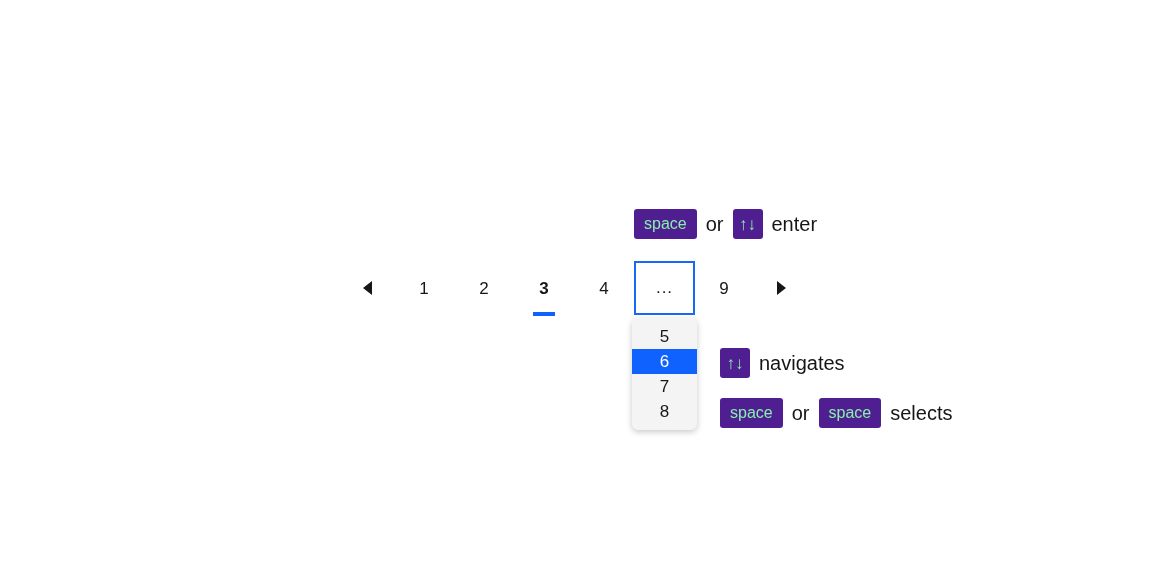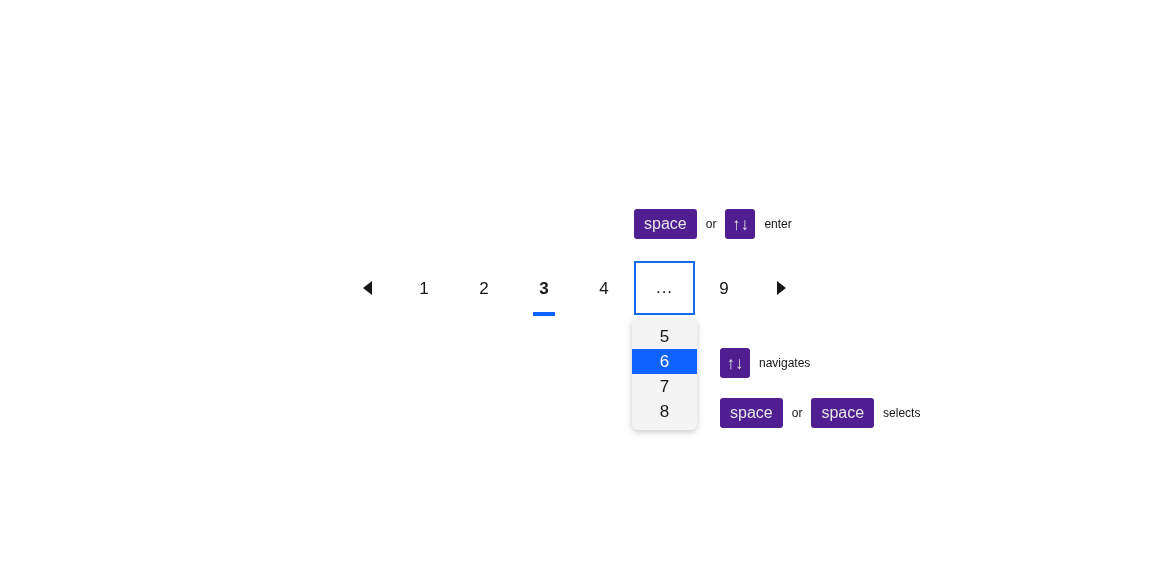--- a/index.html
+++ b/index.html
@@ -23,38 +23,38 @@
     width: 1152px;
     height: 576px;
   }
 
   
   .keycap {
     display: inline-flex;
     align-items: center;
     justify-content: center;
     background: #4f1f91;
-    color: #e5e5e5;
+    color: #86efac;
     font-family: "Liberation Sans", sans-serif;
     font-size: 16px;
     line-height: 1;
     padding: 0 10px;
     height: 30px;
     border-radius: 3px;
     box-sizing: border-box;
     white-space: nowrap;
     vertical-align: middle;
   }
   .keycap.icon-key {
     width: 30px;
     padding: 0;
     font-size: 17px;
   }
   .hint-word {
-    font-size: 12px;
+    font-size: 20px;
     color: #161616;
     white-space: nowrap;
   }
   .hint-row {
     display: flex;
     align-items: center;
     gap: 9px;
     position: absolute;
     white-space: nowrap;
   }

